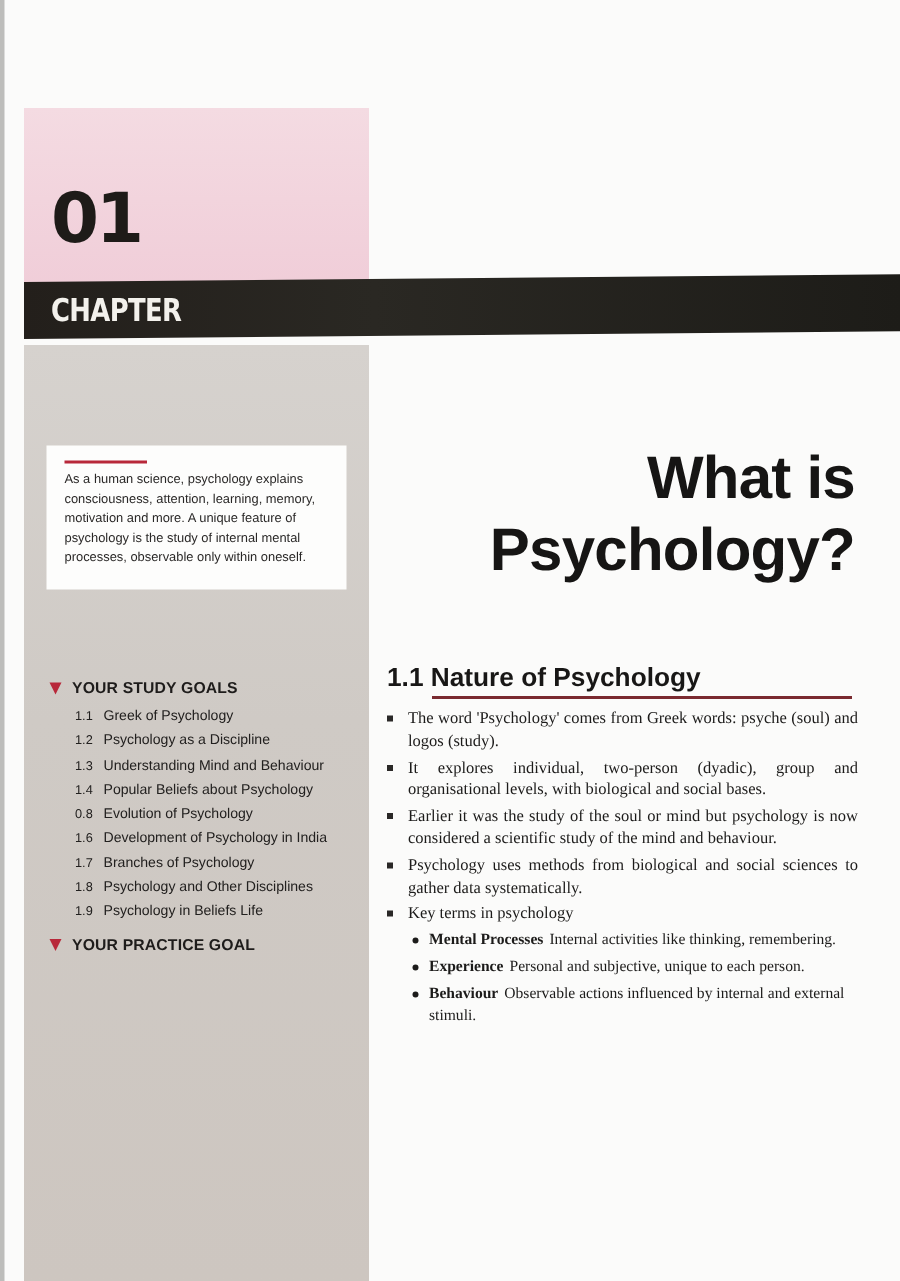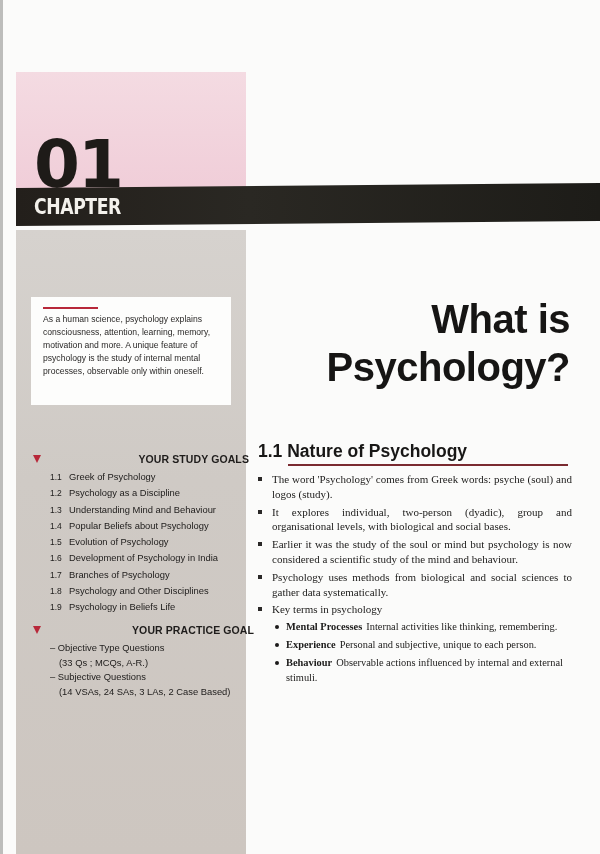--- a/index.html
+++ b/index.html
@@ -14,45 +14,45 @@
       position: absolute; left: 16px; top: 230px; width: 230px; height: 624px;
       background: linear-gradient(180deg, #d6d2ce 0%, #cfcac5 40%, #cdc6c0 100%);
     }
     .pink-block {
       position: absolute; left: 16px; top: 72px; width: 230px; height: 122px;
       background: linear-gradient(180deg, #f4dbe2 0%, #f0cdd8 100%);
     }
     .chapter-num {
       position: absolute; left: 34px; top: 110px;
       font-family: "DejaVu Sans", sans-serif; font-weight: bold;
-      font-size: 66px; line-height: 70px; color: #1e1b18; letter-spacing: -2px; margin-top: 20px;
+      font-size: 46px; line-height: 70px; color: #1e1b18; letter-spacing: -2px;
     }
     .chapter-band {
       position: absolute; left: 16px; top: 188px; width: 584px; height: 38px;
       background: linear-gradient(90deg, #231f1b 0%, #2a2823 40%, #1d1c18 100%);
       transform: skewY(-0.5deg); transform-origin: left top;
     }
     .chapter-label {
       position: absolute; left: 34px; top: 195px;
       font-family: "DejaVu Sans", sans-serif; font-weight: bold; font-size: 21px;
       color: #f3f1ec; letter-spacing: -0.5px; transform: scaleX(0.82); transform-origin: left center;
     }
     .intro-box {
-      position: absolute; left: 31px; top: 297px; width: 200px; height: 108px;
+      position: absolute; left: 31px; top: 297px; width: 200px; height: 96px;
       background: #fdfdfc; padding: 0;
     }
     .intro-rule { position: absolute; left: 12px; top: 10px; width: 55px; height: 2px; background: #b8283a; }
     .intro-text {
       position: absolute; left: 12px; top: 16px; width: 186px;
       font-size: 8.6px; line-height: 13px; color: #2a2827;
     }
     .goals { position: absolute; left: 34px; top: 451px; width: 215px; }
     .goal-head {
       font-weight: bold; font-size: 10.5px; color: #1e1c1b; letter-spacing: 0.1px;
-      display: flex; align-items: center; height: 16px; justify-content: space-between;
+      display: flex; align-items: center; height: 16px;
     }
     .tri {
       width: 0; height: 0; border-left: 4px solid transparent; border-right: 4px solid transparent;
       border-top: 8px solid #b8283a; margin-right: 7px; margin-left: -1px;
     }
     .goal-list { margin-top: 2px; padding-left: 16px; }
     .goal-item { font-size: 9.4px; line-height: 15.3px; color: #22201f; white-space: nowrap; }
     .goal-item .num { display: inline-block; width: 19px; font-size: 8.5px; }
     .practice { position: absolute; left: 34px; top: 622px; width: 220px; }
     .practice-list { padding-left: 16px; margin-top: 3px; }
@@ -104,38 +104,32 @@
 <div class="goals">
   <div class="goal-head">
     <span class="tri"></span>
     <span>YOUR STUDY GOALS</span>
   </div>
   <div class="goal-list">
     <div class="goal-item"><span class="num">1.1</span><span>Greek of Psychology</span></div>
     <div class="goal-item"><span class="num">1.2</span><span>Psychology as a Discipline</span></div>
     <div class="goal-item"><span class="num">1.3</span><span>Understanding Mind and Behaviour</span></div>
     <div class="goal-item"><span class="num">1.4</span><span>Popular Beliefs about Psychology</span></div>
-    <div class="goal-item"><span class="num">1.5</span><span>Evolution of Psychology</span></div>
+    <div class="goal-item"><span class="num">0.8</span><span>Evolution of Psychology</span></div>
     <div class="goal-item"><span class="num">1.6</span><span>Development of Psychology in India</span></div>
     <div class="goal-item"><span class="num">1.7</span><span>Branches of Psychology</span></div>
     <div class="goal-item"><span class="num">1.8</span><span>Psychology and Other Disciplines</span></div>
     <div class="goal-item"><span class="num">1.9</span><span>Psychology in Beliefs Life</span></div>
   </div>
 </div>
 
 <div class="practice">
   <div class="goal-head">
     <span class="tri"></span>
     <span>YOUR PRACTICE GOAL</span>
-  </div>
-  <div class="practice-list">
-    <div class="practice-item">– Objective Type Questions</div>
-    <div class="practice-item practice-sub">(33 Qs ; MCQs, A-R.)</div>
-    <div class="practice-item">– Subjective Questions</div>
-    <div class="practice-item practice-sub">(14 VSAs, 24 SAs, 3 LAs, 2 Case Based)</div>
   </div>
 </div>
 
 <div class="title">
   <div>What is</div>
   <div>Psychology?</div>
 </div>
 
 <div class="section-head">1.1 Nature of Psychology</div>
 <div class="section-rule"></div>

